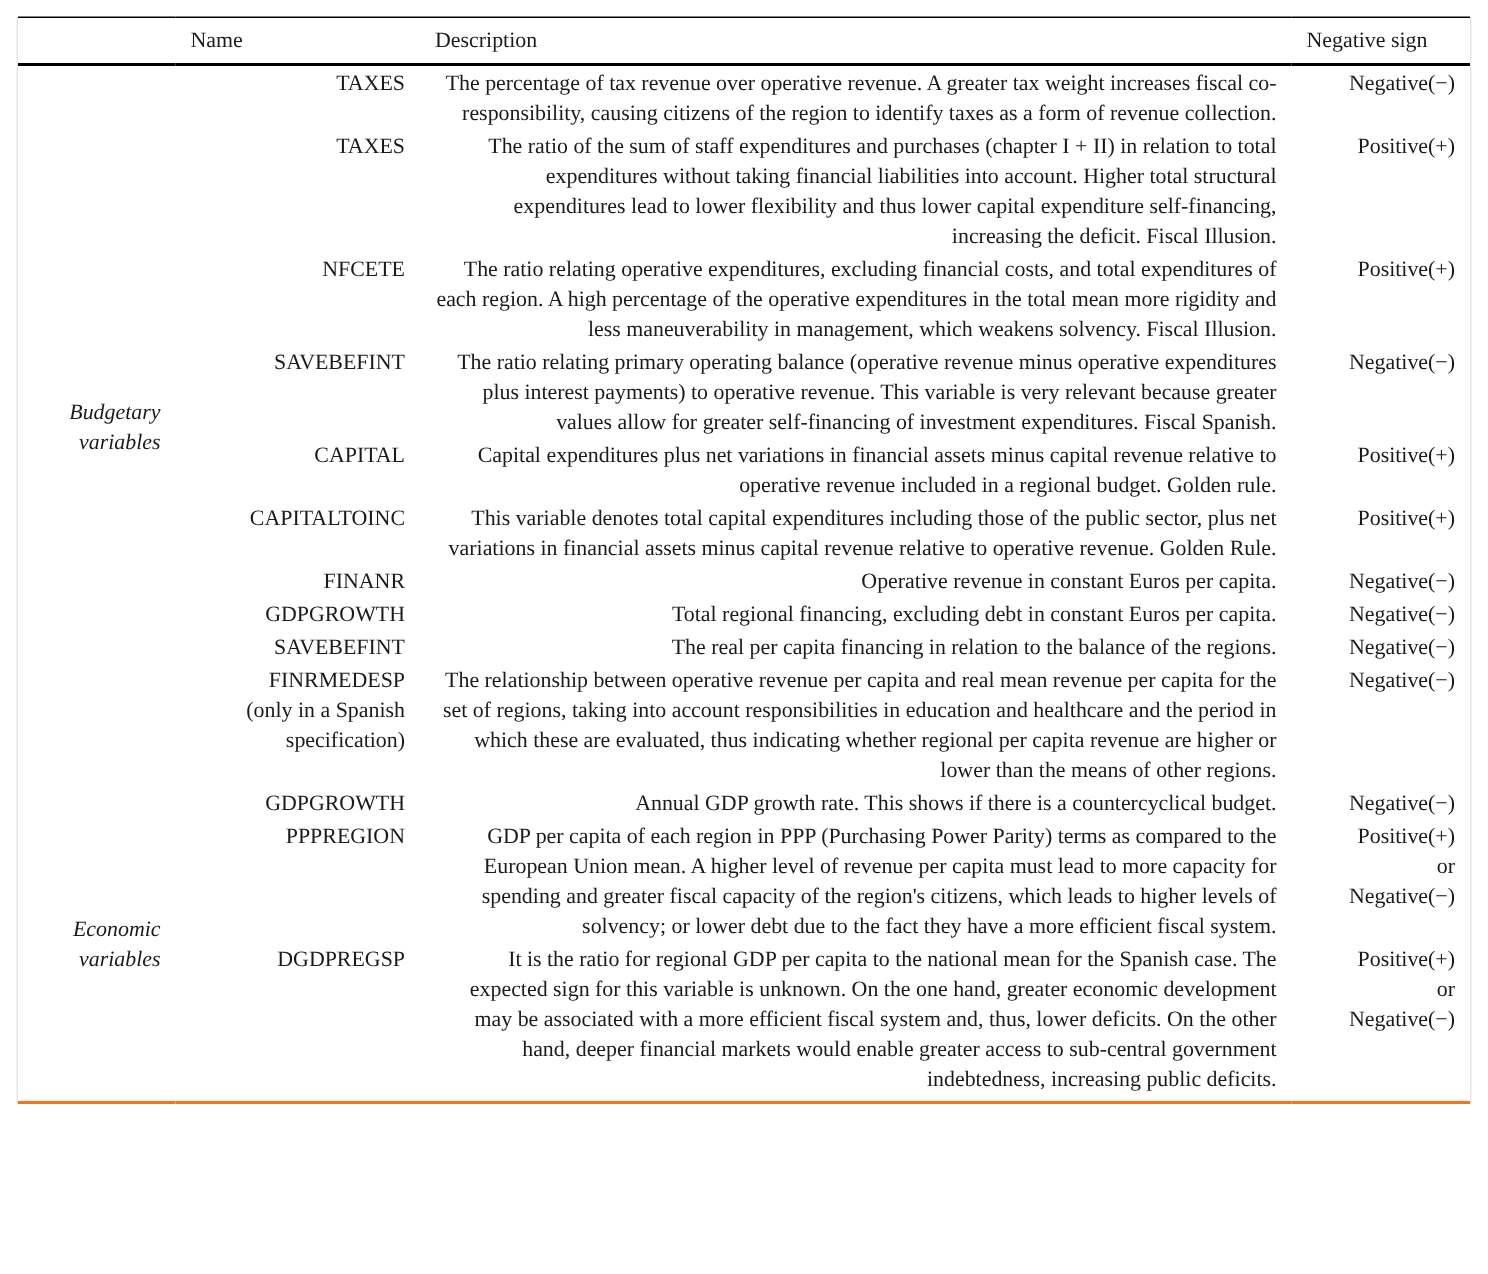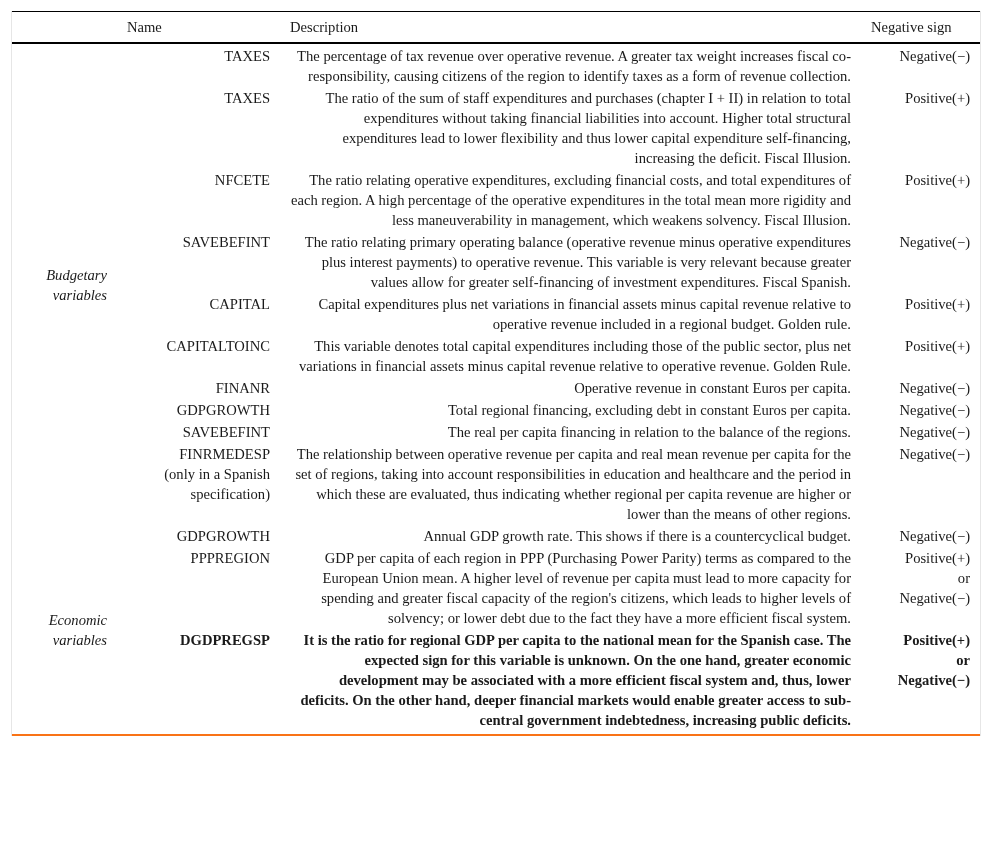--- a/index.html
+++ b/index.html
@@ -43,21 +43,21 @@
     border-bottom: 2px solid #000;
     vertical-align: middle;
   }
   tbody td {
     padding: 1px 10px 1px 10px;
     line-height: 20px;
     vertical-align: top;
     text-align: right;
   }
   tbody tr:first-child td { padding-top: 2px; }
-  tbody tr.last td { padding-bottom: 4px; font-weight: bold; }
+  tbody tr.last td { padding-bottom: 4px; }
   tbody td.group {
     vertical-align: middle;
     padding-left: 9px;
     font-style: italic;
   }
   .table-bottom {
     border-bottom: 2px solid #f97316;
   }
   td.name, td.sign { white-space: pre-line; }
 </style>

